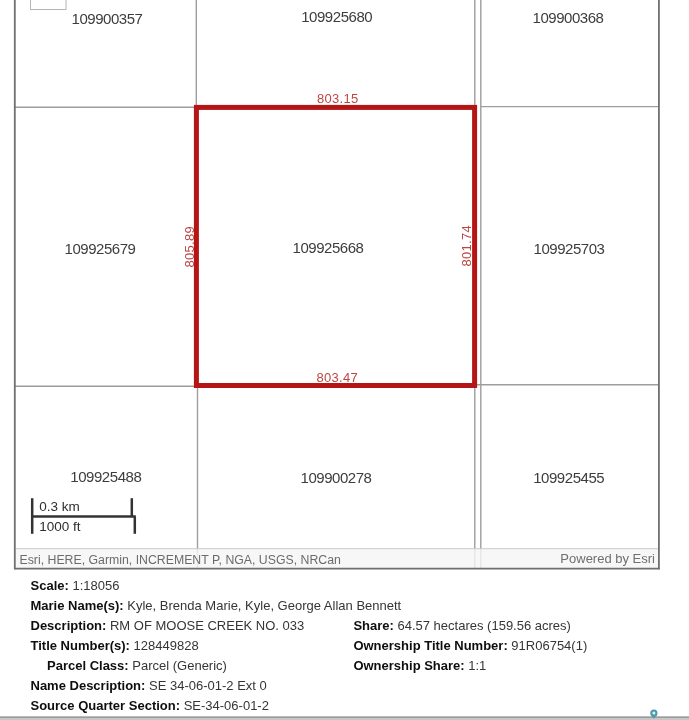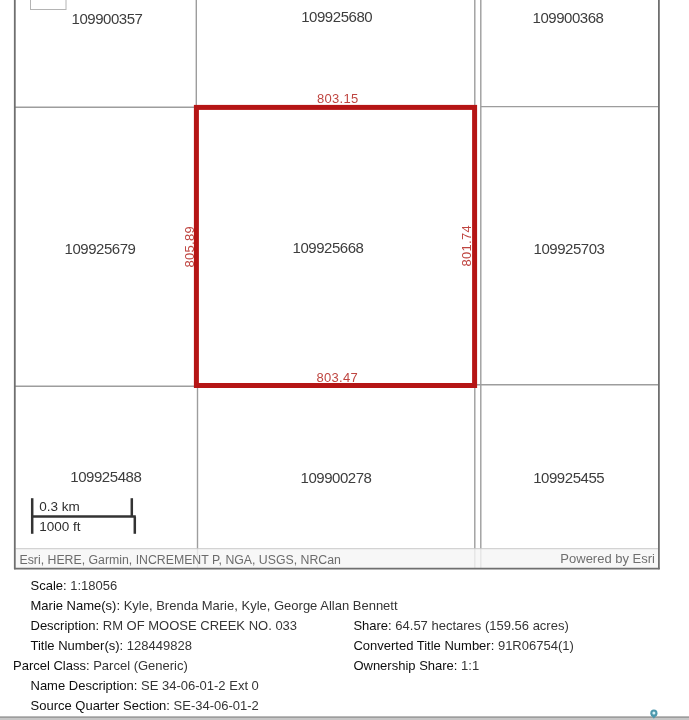--- a/index.html
+++ b/index.html
@@ -1,21 +1,21 @@
 <!DOCTYPE html>
 <html><head>
 <meta charset="utf-8">
 <style>
   html,body{margin:0;padding:0;}
   body{width:689px;height:720px;background:#fff;font-family:"Liberation Sans",sans-serif;position:relative;overflow:hidden;}
   .abs{position:absolute;}
   .lbl{fill:#3d3d3d;font-family:"Liberation Sans",sans-serif;font-size:15px;letter-spacing:-0.45px;}
   .red{fill:#bf4540;font-family:"Liberation Sans",sans-serif;font-size:13px;letter-spacing:0.3px;}
   .row{position:absolute;font-size:13px;color:#353535;white-space:nowrap;line-height:20px;}
-  .row b{font-weight:normal;color:#0e0e0e;}
+  .row b{font-weight:bold;color:#0e0e0e;}
 </style>
 </head>
 <body>
 
 <svg class="abs" style="left:0;top:0" width="689" height="720" viewBox="0 0 689 720">
 
   <rect x="0" y="0" width="689" height="720" fill="#ffffff"></rect>
 
   <line x1="196.3" y1="0" x2="196.3" y2="107.5" stroke="#9d9d9d" stroke-width="1.4"></line>
 
@@ -100,21 +100,21 @@
 <div class="row" style="left:30.5px;top:576.4px"><b>Scale:</b> 1:18056</div>
 
 <div class="row" style="left:30.5px;top:596.4px"><b>Marie Name(s):</b> Kyle, Brenda Marie, Kyle, George Allan Bennett</div>
 
 <div class="row" style="left:30.5px;top:616.4px"><b>Description:</b> RM OF MOOSE CREEK NO. 033</div>
 
 <div class="row" style="left:353.4px;top:616.4px"><b>Share:</b> 64.57 hectares (159.56 acres)</div>
 
 <div class="row" style="left:30.5px;top:636.4px"><b>Title Number(s):</b> 128449828</div>
 
-<div class="row" style="left:353.4px;top:636.4px"><b>Converted Title Number:</b> 91R06754(1)</div>
+<div class="row" style="left:353.4px;top:636.4px"><b>Ownership Title Number:</b> 91R06754(1)</div>
 
-<div class="row" style="left:13px;top:656.4px"><b>Parcel Class:</b> Parcel (Generic)</div>
+<div class="row" style="left:47px;top:656.4px"><b>Parcel Class:</b> Parcel (Generic)</div>
 
 <div class="row" style="left:353.4px;top:656.4px"><b>Ownership Share:</b> 1:1</div>
 
 <div class="row" style="left:30.5px;top:676.4px"><b>Name Description:</b> SE 34-06-01-2 Ext 0</div>
 
 <div class="row" style="left:30.5px;top:696.4px"><b>Source Quarter Section:</b> SE-34-06-01-2</div>
 
 </body></html>

